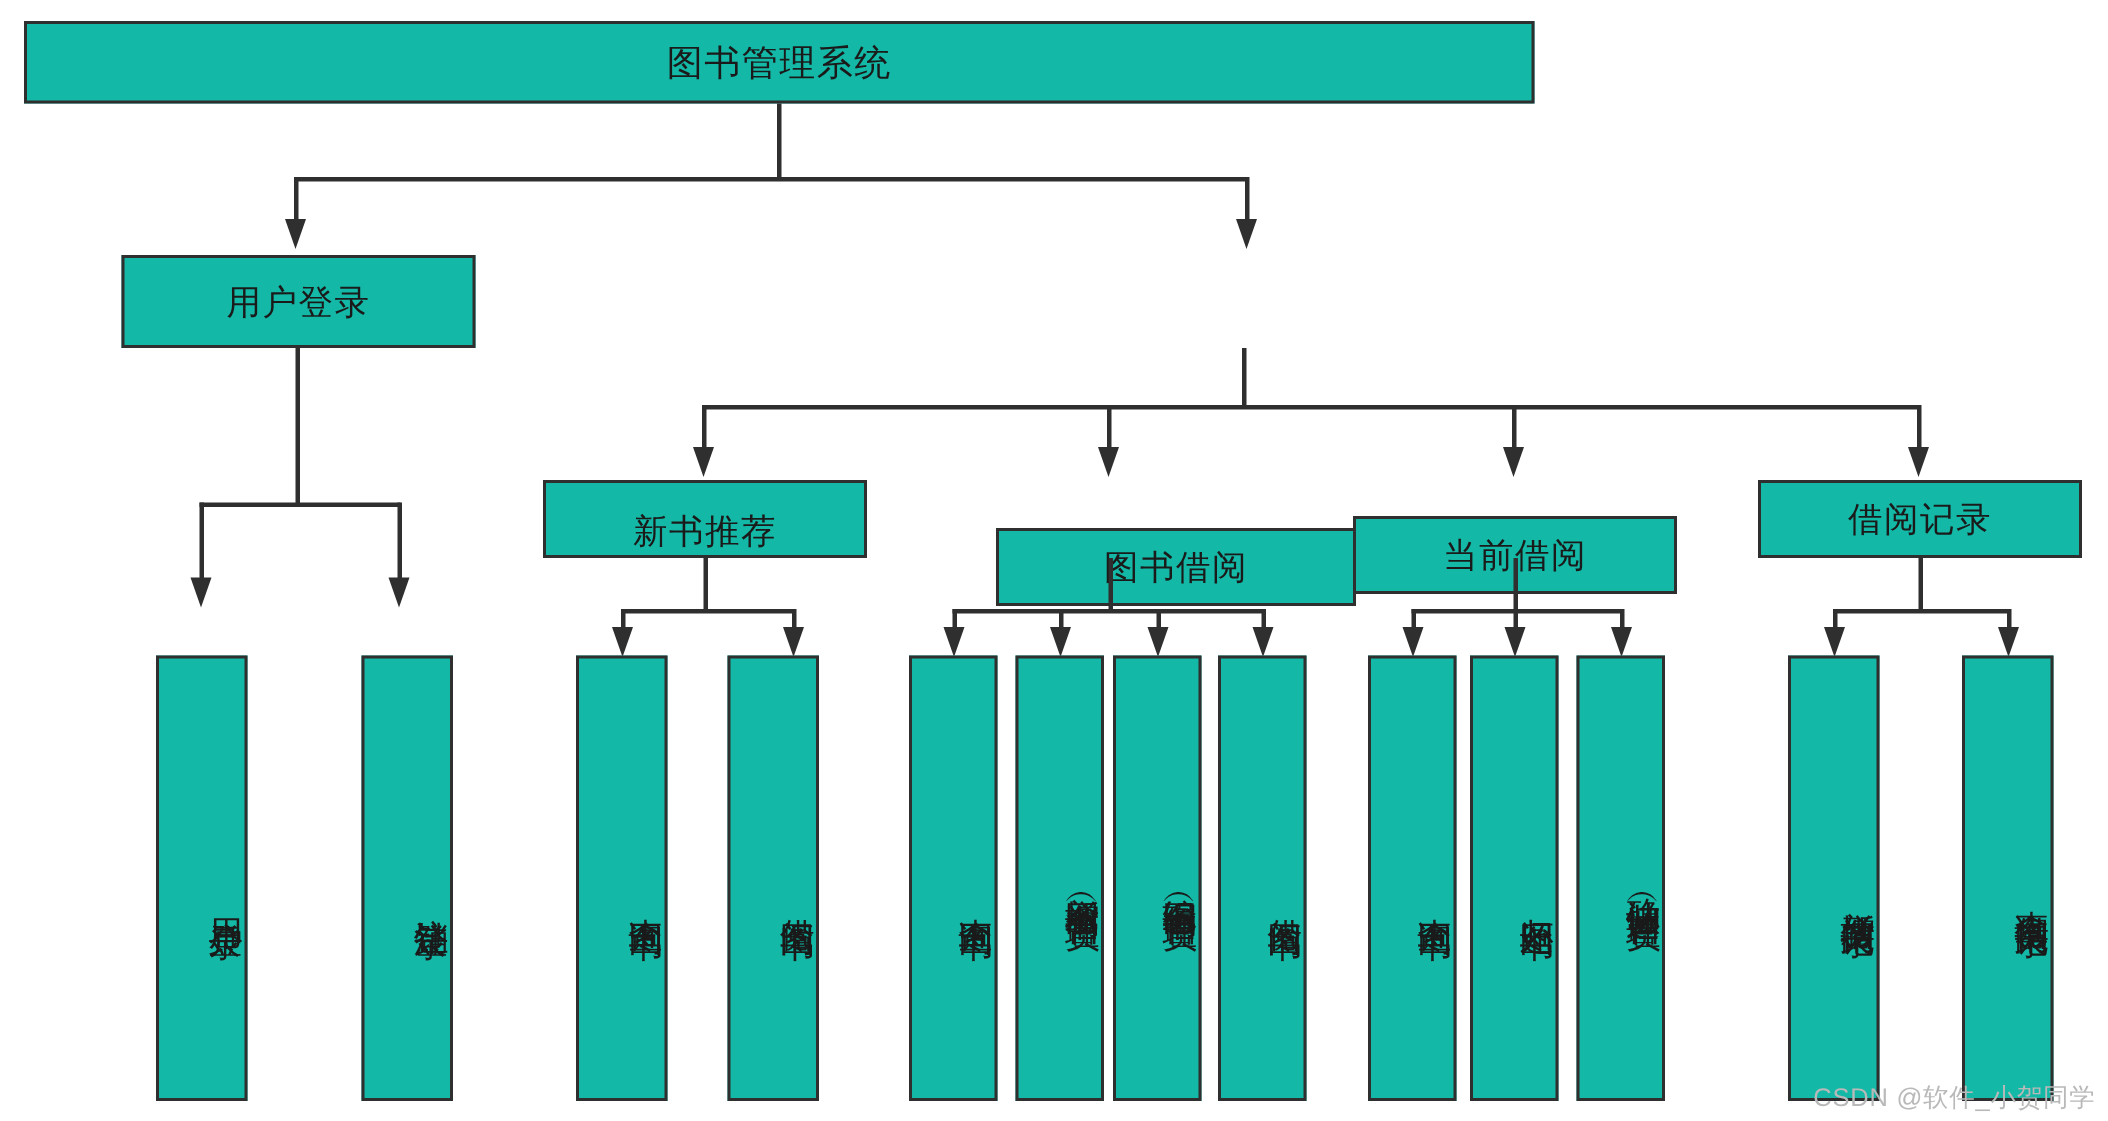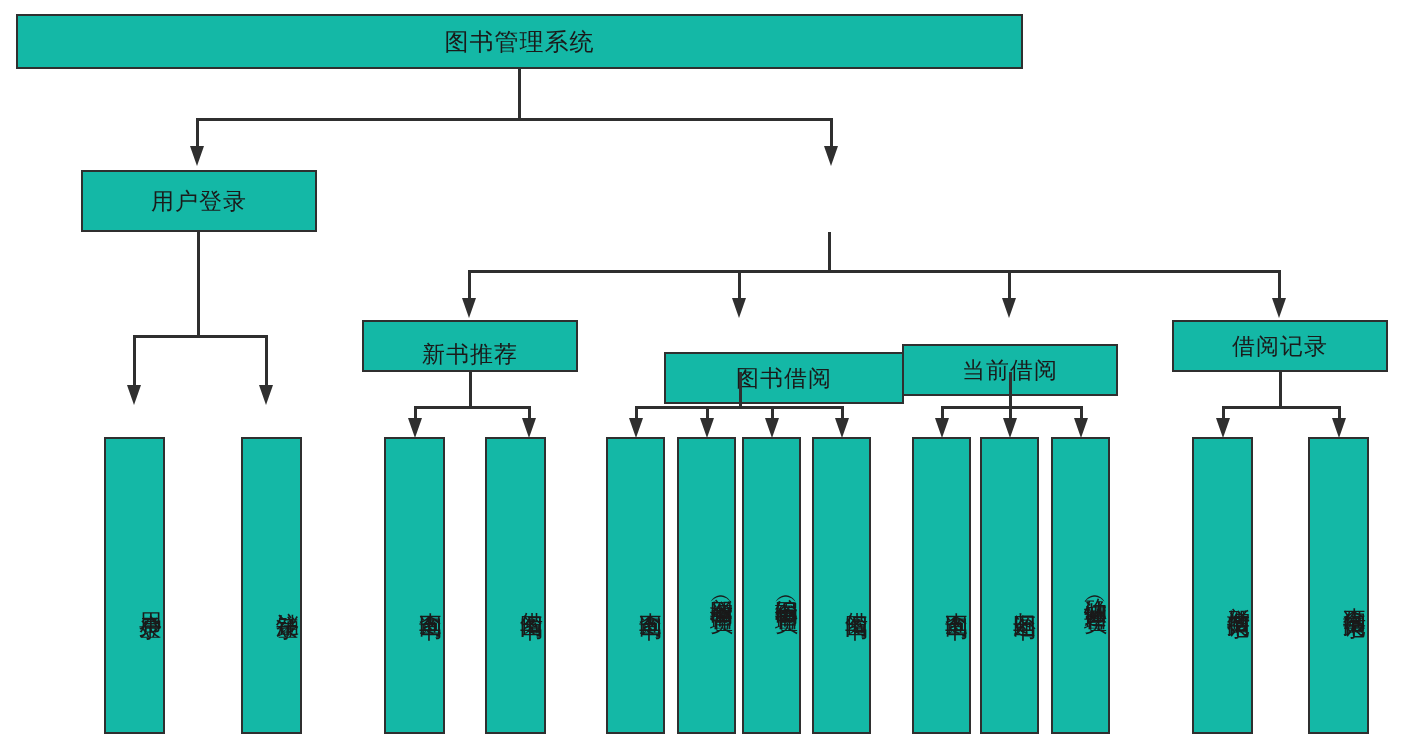--- a/index.html
+++ b/index.html
@@ -204,14 +204,15 @@
     <span>确认归还（管理员）</span>
   </div>
 
   <div class="node v" style="left:1192px; top:437px; width:61px; height:297px; padding-top:18px;">
     <span>新增借阅记录</span>
   </div>
   <div class="node v" style="left:1308px; top:437px; width:61px; height:297px; padding-top:18px;">
     <span>查询借阅记录</span>
   </div>
 
+  <div id="watermark">CSDN @软件_小贺同学</div>
 
 </div>
 
 </body></html>

